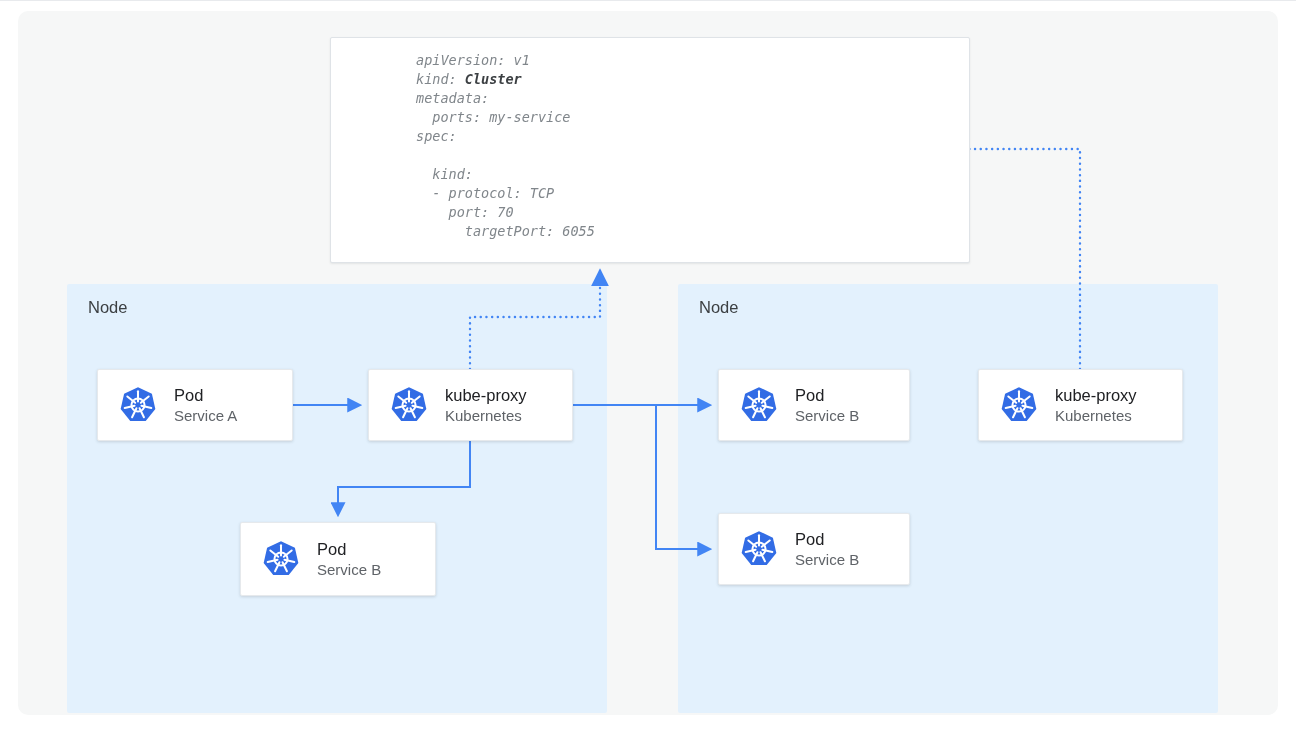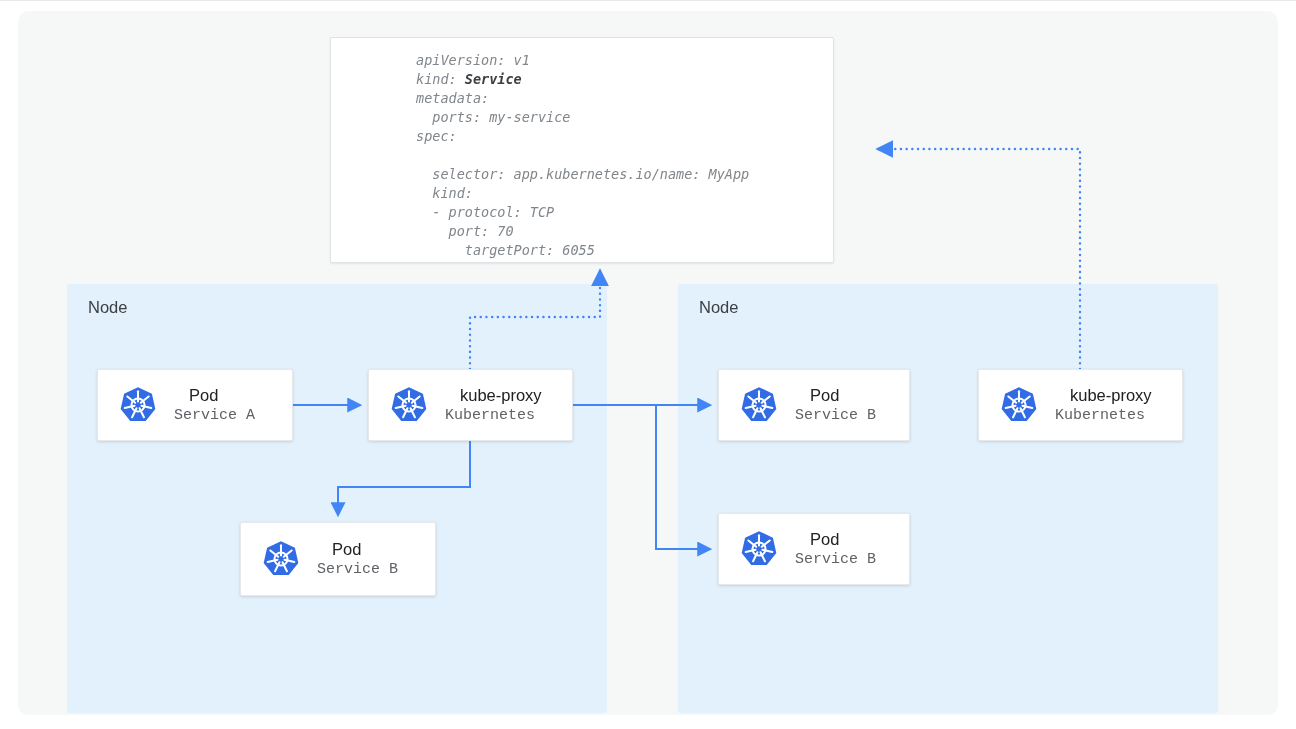--- a/index.html
+++ b/index.html
@@ -15,21 +15,21 @@
   .canvas{
     position:relative;width:1296px;height:729px;background:#ffffff;
     border-top:1px solid #e8eaed;overflow:hidden;
   }
   .panel{
     position:absolute;left:18px;top:10px;width:1260px;height:704px;
     background:var(--panel-bg);border-radius:10px;
   }
   
   .yaml-card{
-    position:absolute;left:330px;top:36px;width:504px;height:226px;
+    position:absolute;left:330px;top:36px;width:640px;height:226px;
     background:#ffffff;border:1px solid #dfe3e7;border-radius:2px;
     box-shadow:0 1px 2px rgba(60,64,67,.10);
     padding:13px 20px 0 85px;
   }
   .yline{
     font-family:"DejaVu Sans Mono","Liberation Mono",monospace;
     font-style:italic;font-size:13.5px;line-height:19px;
     color:var(--yaml-text);white-space:pre;
   }
   .yline b{font-weight:bold;color:var(--yaml-bold);}
@@ -43,22 +43,22 @@
     font-size:16.5px;color:#3c4043;
   }
   
   .card{
     position:absolute;height:72px;background:#ffffff;
     border:1px solid #e6e9ec;border-radius:2px;
     box-shadow:0 1px 3px rgba(60,64,67,.18);
     display:flex;align-items:center;gap:17px;padding-left:21px;
   }
   .k8s{width:38px;height:38px;flex:0 0 auto;}
-  .card-title{font-size:16.5px;color:#202124;line-height:21px;margin-left:15px;}
-  .card-sub{font-size:15px;color:#5f6368;line-height:20px;font-family:Liberation Mono, monospace;}
+  .card-title{font-size:16.5px;color:#202124;line-height:21px;}
+  .card-sub{font-size:15px;color:#5f6368;line-height:20px;}
   
   .arrows{position:absolute;left:0;top:0;pointer-events:none;}
   .solid{stroke:var(--arrow);stroke-width:2;fill:none;}
   .dotted{
     stroke:var(--arrow);stroke-width:2.4;fill:none;
     stroke-dasharray:0.1 5.6;stroke-linecap:round;
   }
   .arrowhead{fill:var(--arrow);}
   .defs-hidden{position:absolute;width:0;height:0;overflow:hidden;}
 </style>
@@ -103,26 +103,25 @@
     <path class="solid" d="M293,404 H360" marker-end="url(#arr)"></path>
     <path class="solid" d="M470,440 V486 H338 V514" marker-end="url(#arr)"></path>
     <path class="solid" d="M573,404 H710" marker-end="url(#arr)"></path>
     <path class="solid" d="M656,404 V548 H710" marker-end="url(#arr)"></path>
     <path class="dotted" d="M470,368 V316 H600 V270" marker-end="url(#arr)"></path>
     <path class="dotted" d="M1080,368 V148 H878" marker-end="url(#arr)"></path>
   </svg>
 
   <div class="yaml-card">
     <div class="yline"><span>apiVersion: v1</span><b></b></div>
-    <div class="yline"><span>kind: </span><b>Service</b></div>
+    <div class="yline"><span>kind: </span><b>Cluster</b></div>
     <div class="yline"><span>metadata:</span><b></b></div>
     <div class="yline"><span>  ports: my-service</span><b></b></div>
     <div class="yline"><span>spec:</span><b></b></div>
     <div class="yline"><span>  </span></div>
-    <div class="yline"><span>  selector: app.kubernetes.io/name: MyApp</span><b></b></div>
     <div class="yline"><span>  kind:</span><b></b></div>
     <div class="yline"><span>  - protocol: TCP</span><b></b></div>
     <div class="yline"><span>    port: 70</span><b></b></div>
     <div class="yline"><span>      targetPort: 6055</span><b></b></div>
   </div>
 
   <div class="card" style="left:97px;top:368px;width:196px;">
     <svg class="k8s" viewBox="0 0 32 32">
         <use href="#k8s-wheel"></use>
       </svg>

